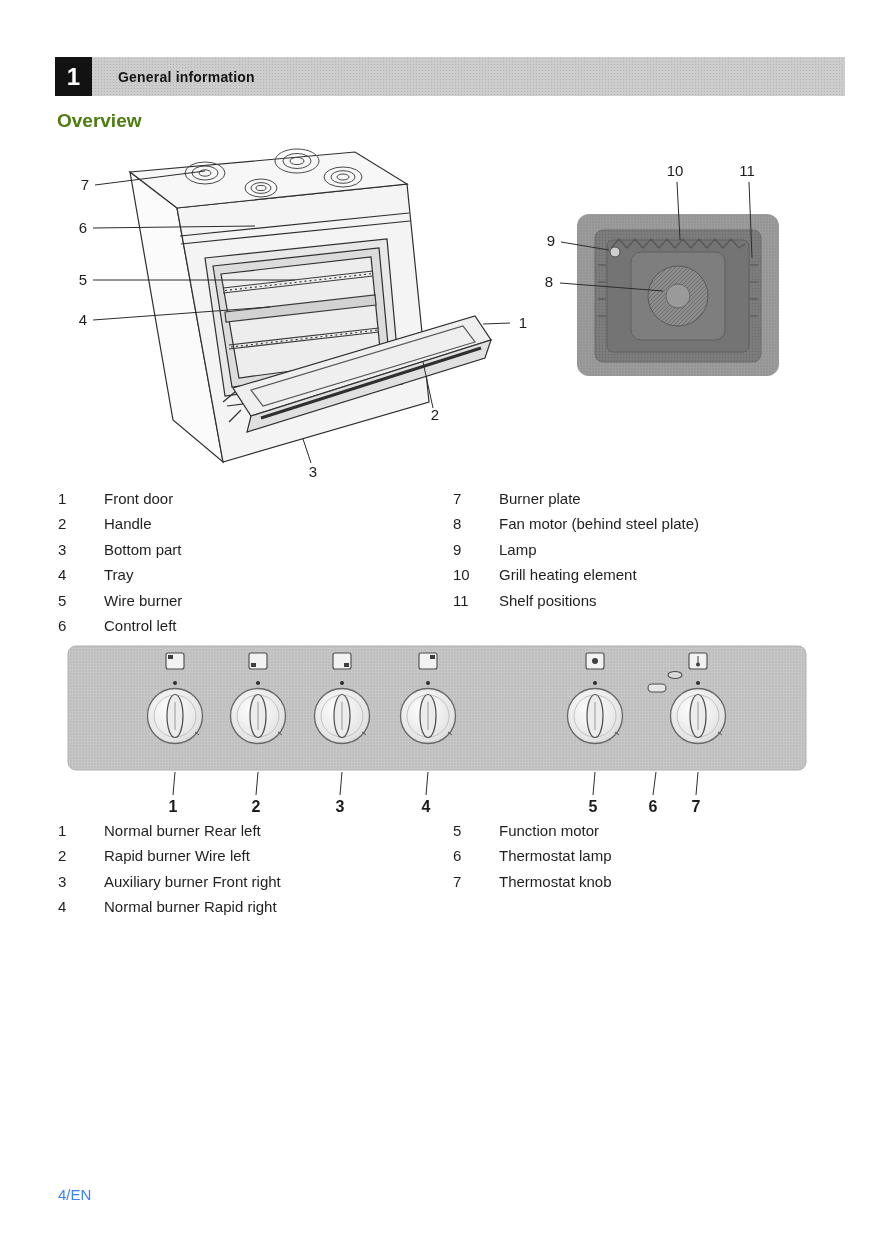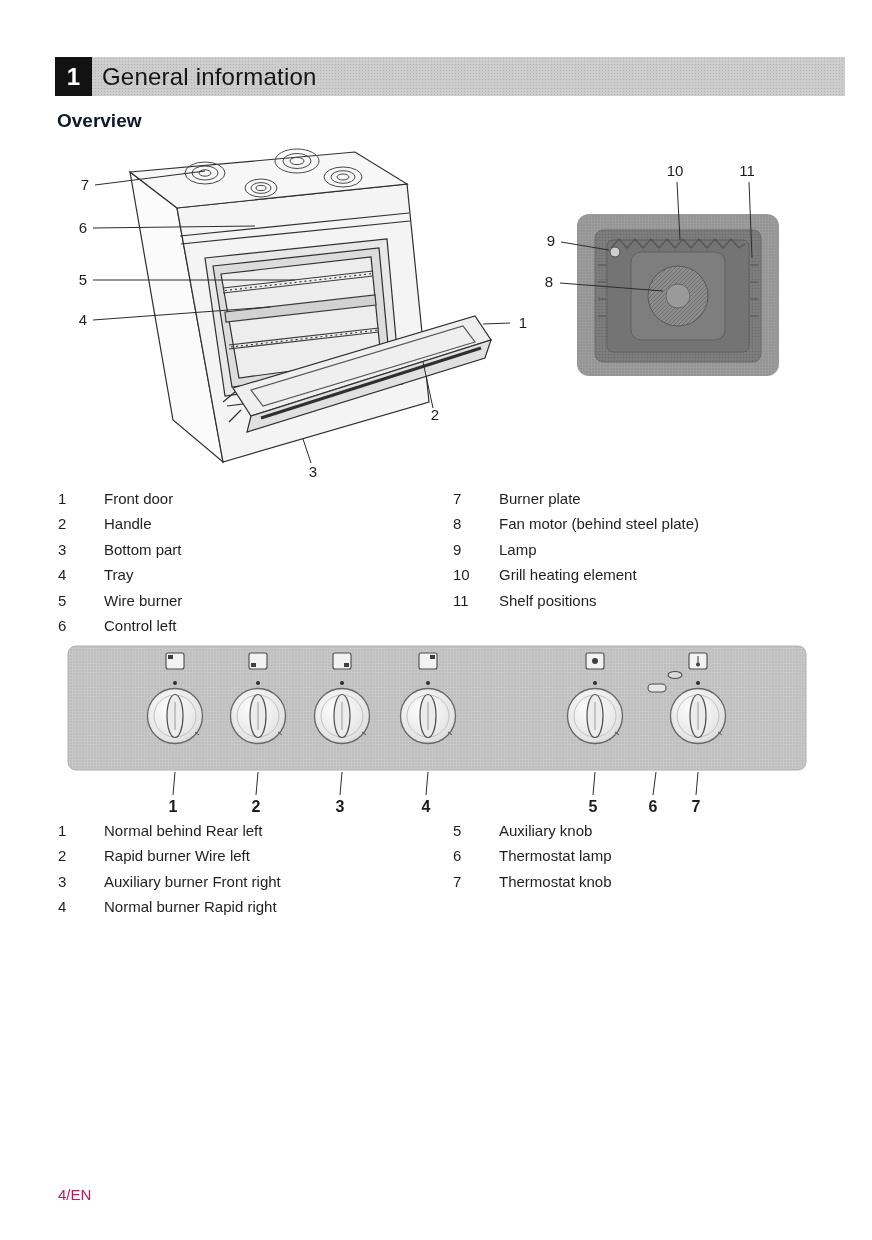--- a/index.html
+++ b/index.html
@@ -12,36 +12,36 @@
     background-color:#cdcdcd;
     background-image:radial-gradient(circle, #b2b2b2 0.8px, transparent 0.9px);
     background-size:3px 3px;
     display:flex; align-items:center;
   }
   .section-num {
     width:37px; height:39px; background:#121212; color:#ffffff;
     font-size:24px; font-weight:bold; display:flex; align-items:center; justify-content:center;
     flex:0 0 auto;
   }
-  .section-title { font-size:24px; font-weight:normal; color:#141414; padding-left:10px; letter-spacing:0.2px; }
-
-  .overview { position:absolute; left:57px; top:110px; font-size:19px; font-weight:bold; color:#0f172a; }
+  .section-title { font-size:14px; font-weight:bold; color:#141414; padding-left:26px; letter-spacing:0.2px; }
+
+  .overview { position:absolute; left:57px; top:110px; font-size:19px; font-weight:bold; color:#4d7c0f; }
 
   .diagram-svg { position:absolute; left:55px; top:140px; }
   .panel-svg   { position:absolute; left:55px; top:640px; }
 
   .list { position:absolute; font-size:15px; color:#1f1f1f; }
   .row { display:flex; height:25.4px; align-items:flex-start; }
   .row .num { width:46px; flex:0 0 auto; }
   .parts-left  { left:58px;  top:490px; width:350px; }
   .parts-right { left:453px; top:490px; width:390px; }
   .knobs-left  { left:58px;  top:822px; width:350px; }
   .knobs-right { left:453px; top:822px; width:390px; }
 
-  .footer { position:absolute; left:58px; top:1186px; font-size:15px; color:#be185d; }
+  .footer { position:absolute; left:58px; top:1186px; font-size:15px; color:#3b82f6; }
 
   svg text { font-family:"Liberation Sans", sans-serif; fill:#1c1c1c; }
 </style>
 </head>
 <body>
 
 <div class="page">
 
   <div class="header-bar">
     <div class="section-num">1</div>
@@ -336,39 +336,39 @@
       <text x="371" y="172">4</text>
       <text x="538" y="172">5</text>
       <text x="598" y="172">6</text>
       <text x="641" y="172">7</text>
     </g>
   </svg>
 
   <div class="list knobs-left">
     <div class="row">
         <span class="num">1</span>
-        <span>Normal behind Rear left</span>
+        <span>Normal burner Rear left</span>
       </div>
     <div class="row">
         <span class="num">2</span>
         <span>Rapid burner Wire left</span>
       </div>
     <div class="row">
         <span class="num">3</span>
         <span>Auxiliary burner Front right</span>
       </div>
     <div class="row">
         <span class="num">4</span>
         <span>Normal burner Rapid right</span>
       </div>
   </div>
   <div class="list knobs-right">
     <div class="row">
         <span class="num">5</span>
-        <span>Auxiliary knob</span>
+        <span>Function motor</span>
       </div>
     <div class="row">
         <span class="num">6</span>
         <span>Thermostat lamp</span>
       </div>
     <div class="row">
         <span class="num">7</span>
         <span>Thermostat knob</span>
       </div>
   </div>

